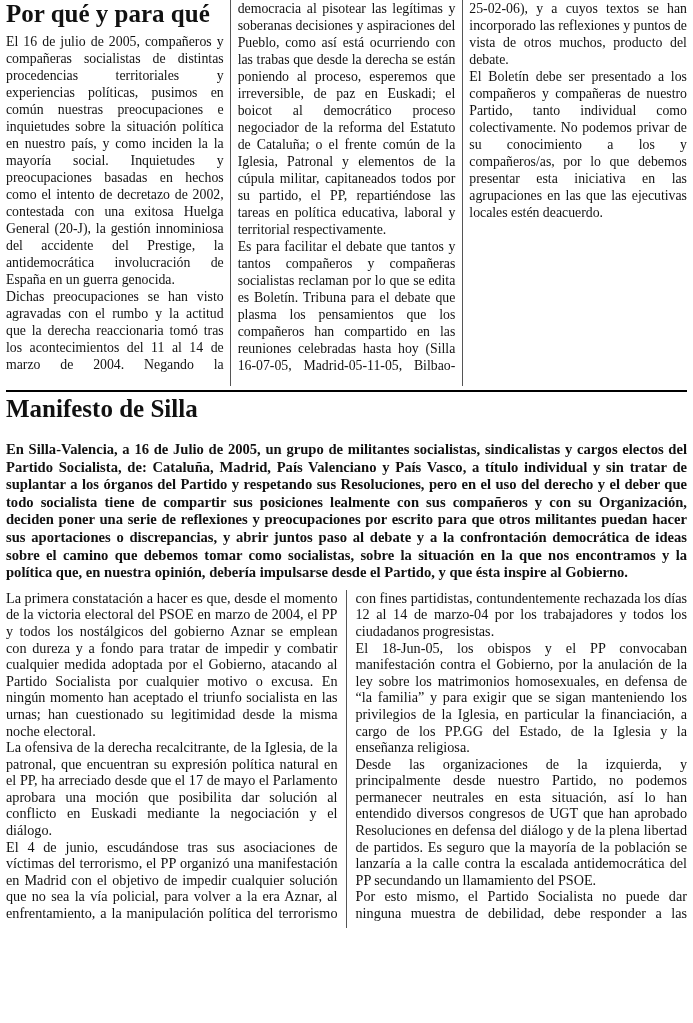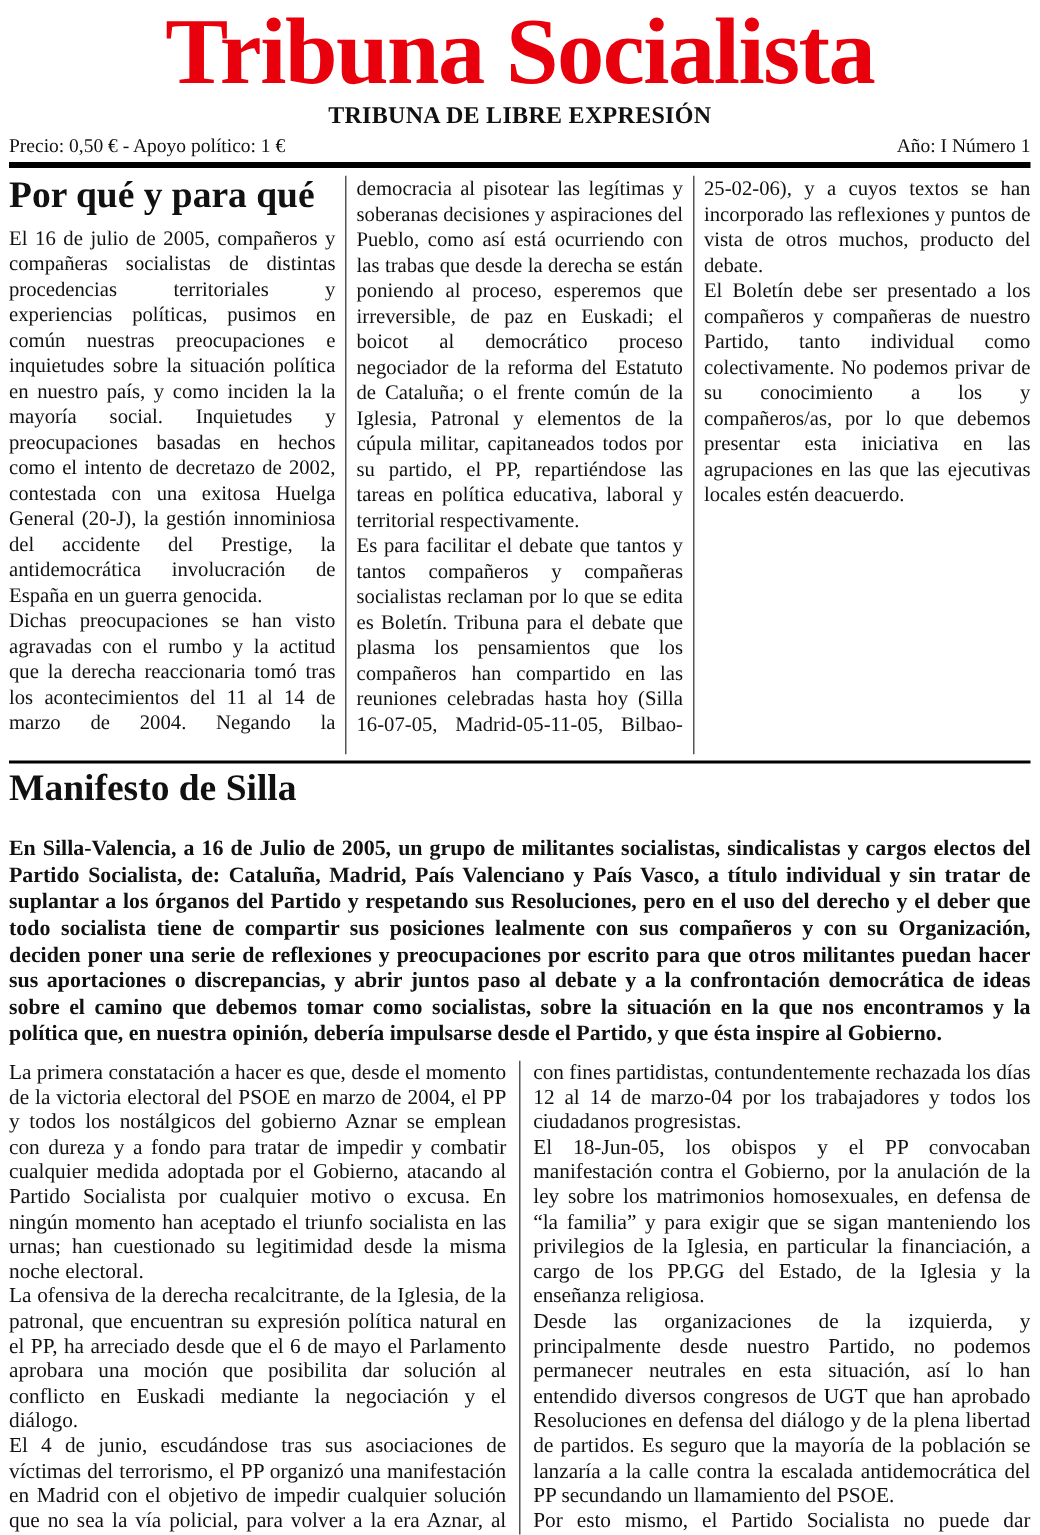--- a/index.html
+++ b/index.html
@@ -51,47 +51,38 @@
     text-align: justify; font-size: 14.2px; line-height: 16.6px;
   }
 
   p { margin: 0; }
 </style>
 </head>
 <body>
 
 <div class="page">
 
-  <header>
-    <h1 class="masthead-title" style="color: rgb(232, 0, 13);">Tribuna Socialista</h1>
-    <div class="masthead-subtitle">TRIBUNA DE LIBRE EXPRESIÓN</div>
-    <div class="masthead-meta">
-      <span>Precio: 0,50 € - Apoyo político: 1 €</span>
-      <span>Año: I  Número 1</span>
-    </div>
-    <div class="masthead-rule"></div>
-  </header>
 
   <section class="cols3">
     <h2>Por qué y para qué</h2>
     <p>El 16 de julio de 2005, compañeros y compañeras socialistas de distintas procedencias territoriales y experiencias políticas, pusimos en común nuestras preocupaciones e inquietudes sobre la situación política en nuestro país, y como inciden la la mayoría social. Inquietudes y preocupaciones basadas en hechos como el intento de decretazo de 2002, contestada con una exitosa Huelga General (20-J), la gestión innominiosa del accidente del Prestige, la antidemocrática involucración de España en un guerra genocida.</p>
     <p>Dichas preocupaciones se han visto agravadas con el rumbo y la actitud que la derecha reaccionaria tomó tras los acontecimientos del 11 al 14 de marzo de 2004. Negando la democracia al pisotear las legítimas y soberanas decisiones y aspiraciones del Pueblo, como así está ocurriendo con las trabas que desde la derecha se están poniendo al proceso, esperemos que irreversible, de paz en Euskadi; el boicot al democrático proceso negociador de la reforma del Estatuto de Cataluña; o el frente común de la Iglesia, Patronal y elementos de la cúpula militar, capitaneados todos por su partido, el PP, repartiéndose las tareas en política educativa, laboral y territorial respectivamente.</p>
     <p>Es para facilitar el debate que tantos y tantos compañeros y compañeras socialistas reclaman por lo que se edita es Boletín. Tribuna para el debate que plasma los pensamientos que los compañeros han compartido en las reuniones celebradas hasta hoy (Silla 16-07-05, Madrid-05-11-05, Bilbao-25-02-06), y a cuyos textos se han incorporado las reflexiones y puntos de vista de otros muchos, producto del debate.</p>
     <p>El Boletín debe ser presentado a los compañeros y compañeras de nuestro Partido, tanto individual como colectivamente. No podemos privar de su conocimiento a los y compañeros/as, por lo que debemos presentar esta iniciativa en las agrupaciones en las que las ejecutivas locales estén deacuerdo.</p>
 
   </section>
 
   <div class="section-rule"></div>
 
   <section>
     <h2>Manifesto de Silla</h2>
     <p class="lead">En Silla-Valencia, a 16 de Julio de 2005, un grupo de militantes socialistas, sindicalistas y cargos electos del Partido Socialista, de: Cataluña, Madrid, País Valenciano y País Vasco, a título individual y sin tratar de suplantar a los órganos del Partido y respetando sus Resoluciones, pero en el uso del derecho y el deber que todo socialista tiene de compartir sus posiciones lealmente con sus compañeros y con su Organización, deciden poner una serie de reflexiones y preocupaciones por escrito para que otros militantes puedan hacer sus aportaciones o discrepancias, y abrir juntos paso al debate y a la confrontación democrática de ideas sobre el camino que debemos tomar como socialistas, sobre la situación en la que nos encontramos y la política que, en nuestra opinión, debería impulsarse desde el Partido, y que ésta inspire al Gobierno.</p>
     <div class="cols2">
       <p>La primera constatación a hacer es que, desde el momento de la victoria electoral del PSOE en marzo de 2004, el PP y todos los nostálgicos del gobierno Aznar se emplean con dureza y a fondo para tratar de impedir y combatir cualquier medida adoptada por el Gobierno, atacando al Partido Socialista por cualquier motivo o excusa. En ningún momento han aceptado el triunfo socialista en las urnas; han cuestionado su legitimidad desde la misma noche electoral.</p>
-      <p>La ofensiva de la derecha recalcitrante, de la Iglesia, de la patronal, que encuentran su expresión política natural en el PP, ha arreciado desde que el 6 de mayo el Parlamento aprobara una moción que posibilita dar solución al conflicto en Euskadi mediante la negociación y el diálogo.</p>
+      <p>La ofensiva de la derecha recalcitrante, de la Iglesia, de la patronal, que encuentran su expresión política natural en el PP, ha arreciado desde que el 17 de mayo el Parlamento aprobara una moción que posibilita dar solución al conflicto en Euskadi mediante la negociación y el diálogo.</p>
       <p>El 4 de junio, escudándose tras sus asociaciones de víctimas del terrorismo, el PP organizó una manifestación en Madrid con el objetivo de impedir cualquier solución que no sea la vía policial, para volver a la era Aznar, al enfrentamiento, a la manipulación política del terrorismo con fines partidistas, contundentemente rechazada los días 12 al 14 de marzo-04 por los trabajadores y todos los ciudadanos progresistas.</p>
       <p>El 18-Jun-05, los obispos y el PP convocaban manifestación contra el Gobierno, por la anulación de la ley sobre los matrimonios homosexuales, en defensa de “la familia” y para exigir que se sigan manteniendo los privilegios de la Iglesia, en particular la financiación, a cargo de los PP.GG del Estado, de la Iglesia y la enseñanza religiosa.</p>
       <p>Desde las organizaciones de la izquierda, y principalmente desde nuestro Partido, no podemos permanecer neutrales en esta situación, así lo han entendido diversos congresos de UGT que han aprobado Resoluciones en defensa del diálogo y de la plena libertad de partidos. Es seguro que la mayoría de la población se lanzaría a la calle contra la escalada antidemocrática del PP secundando un llamamiento del PSOE.</p>
       <p>Por esto mismo, el Partido Socialista no puede dar ninguna muestra de debilidad, debe responder a las expectativas abiertas el 14 de marzo-04, como lo hicieron los votantes exigiendo la retirada de las tropas de Irak. Nuestro partido tiene hoy la responsabilidad de dar muestras de la audacia que tuvieron los trabajadores y la juventud el día 20 de junio de 2002 contra el Decretazo de Aznar, o los días 12 y 13 de marzo-04 enfrentándose a la antidemocracia del PP; José Luis Rodríguez Zapatero debe dar una salida negociada a la</p>
     </div>
   </section>
 
 </div>
 
 </body></html>

